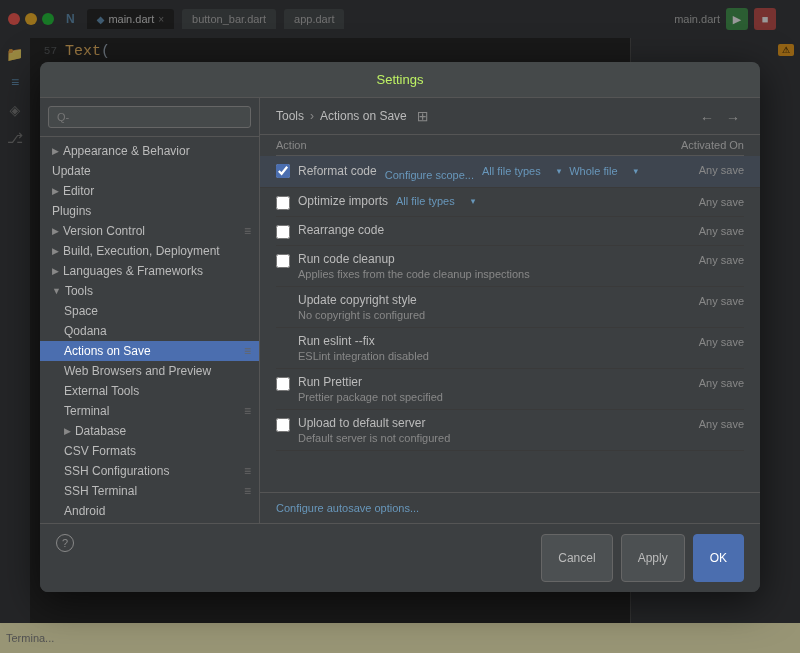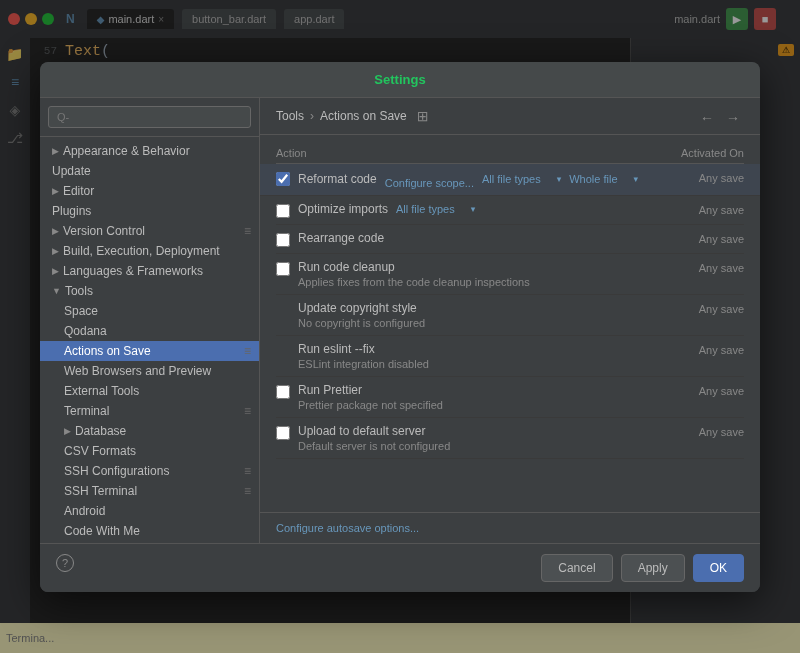--- a/index.html
+++ b/index.html
@@ -194,23 +194,23 @@
       height: 530px;
       display: flex;
       flex-direction: column;
       box-shadow: 0 10px 40px rgba(0,0,0,0.6);
       overflow: hidden;
     }
 
     .dialog-header {
       text-align: center;
       padding: 10px;
-      color: #22c55e;
+      color: #bef264;
       font-size: 13px;
-      font-weight: 700;
+      font-weight: 400;
       border-bottom: 1px solid #555;
       background: #45494a;
       border-radius: 8px 8px 0 0;
       flex-shrink: 0;
     }
 
     .dialog-body {
       display: flex;
       flex: 1;
       overflow: hidden;
@@ -297,21 +297,21 @@
     .nav-arrow {
       color: #888;
       font-size: 14px;
       cursor: pointer;
       padding: 2px 4px;
     }
 
     .actions-table {
       flex: 1;
       overflow-y: auto;
-      padding: 8px 16px;
+      padding: 0 16px;
     }
 
     .table-header {
       display: grid;
       grid-template-columns: 1fr auto;
       padding: 4px 0;
       border-bottom: 1px solid #555;
       color: #888;
       font-size: 11px;
     }
@@ -394,21 +394,21 @@
     .dialog-footer {
       padding: 10px 16px;
       border-top: 1px solid #555;
       display: flex;
       justify-content: flex-end;
       gap: 8px;
       background: #3c3f41;
       flex-shrink: 0;
     }
     .btn {
-      padding: 6px 16px;
+      padding: 16px 16px;
       border-radius: 4px;
       font-size: 12px;
       cursor: pointer;
       border: 1px solid #666;
     }
     .btn-cancel {
       background: #4c5052;
       color: #bbb;
     }
     .btn-apply {

